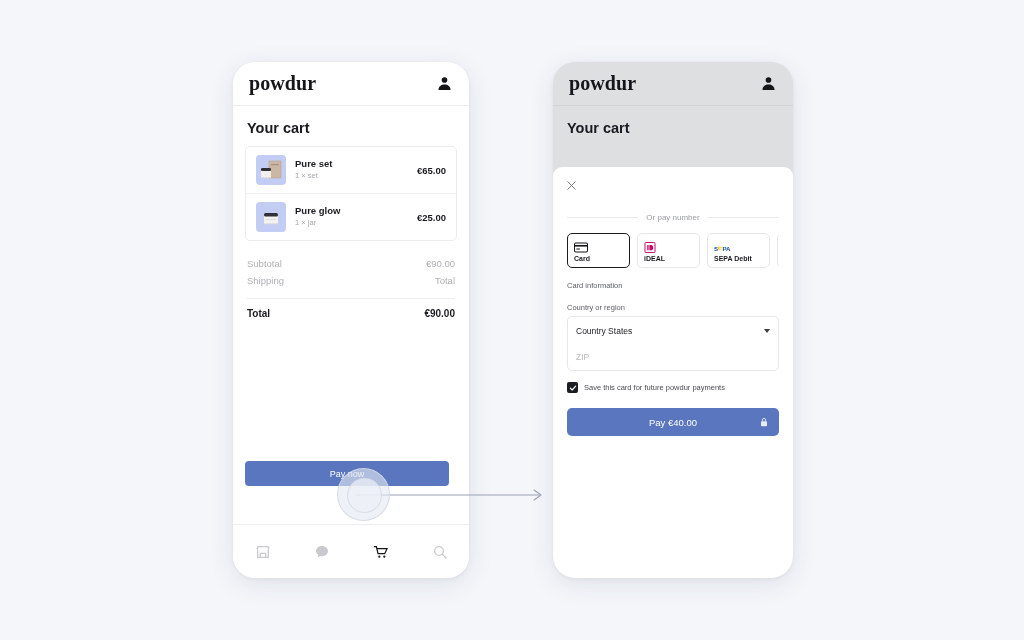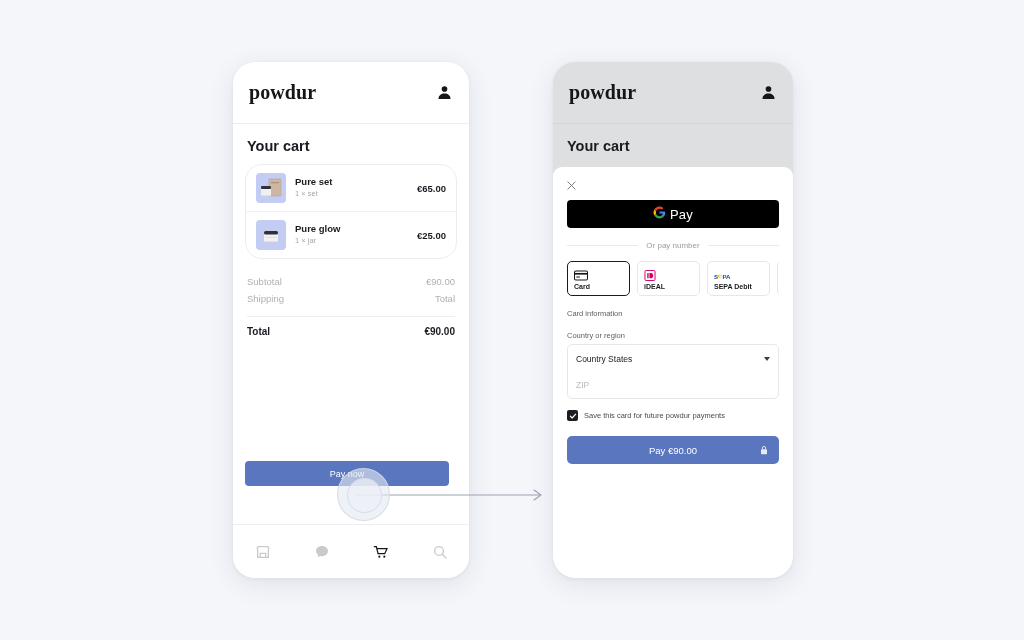--- a/index.html
+++ b/index.html
@@ -17,21 +17,21 @@
     background: #ffffff;
     border-radius: 22px;
     overflow: hidden;
     box-shadow: 0 6px 26px rgba(40,50,80,.10), 0 1px 4px rgba(40,50,80,.06);
   }
   #phone-left  { left: 233px; top: 62px; width: 236px; height: 516px; }
   #phone-right { left: 553px; top: 62px; width: 240px; height: 516px; }
 
   
   .brand-bar {
-    height: 62px;
+    height: 44px;
     display: flex; align-items: center; justify-content: space-between;
     padding: 0 16px;
     border-bottom: 1px solid #ededf0;
   }
   .brand-logo {
     font-family: "Liberation Serif", serif;
     font-size: 20px; font-weight: 700; color: #15161a;
     letter-spacing: .1px;
   }
   .account-icon { width: 17px; height: 17px; display: block; }
@@ -39,21 +39,21 @@
   
   .cart-title {
     font-size: 14.5px; font-weight: 700; color: #1a1b20;
     padding: 14px 14px 10px 14px;
   }
 
   
   .items-card {
     margin: 0 12px;
     border: 1px solid #ececed;
-    border-radius: 17px;
+    border-radius: 5px;
     overflow: hidden;
   }
   .cart-row {
     display: flex; align-items: center;
     padding: 8px 10px;
   }
   .cart-row + .cart-row { border-top: 1px solid #f1f1f2; }
   .thumb {
     width: 30px; height: 30px; border-radius: 4px;
     background: #c3cdf4; flex: none;
@@ -334,31 +334,20 @@
     <div class="cart-title">Your cart</div>
 
     <div class="sheet">
 
       <button class="sheet-close">
         <svg viewBox="0 0 24 24" fill="none" stroke="#6e7076" stroke-width="2" stroke-linecap="round">
           <path d="M4 4l16 16M20 4L4 20"></path>
         </svg>
       </button>
 
-      <button class="gpay-btn">
-        <span>
-          <svg width="13" height="13" viewBox="0 0 48 48" aria-hidden="true">
-            <path fill="#4285F4" d="M45.1 24.5c0-1.6-.1-2.8-.4-4H24v7.6h12.1c-.2 2-1.6 5-4.5 7l6.9 5.3c4.1-3.8 6.6-9.4 6.6-15.9z"></path>
-            <path fill="#34A853" d="M24 46c5.9 0 10.9-2 14.5-5.3l-6.9-5.4c-1.9 1.3-4.4 2.2-7.6 2.2-5.8 0-10.7-3.8-12.5-9.1l-7.1 5.5C8.1 41.1 15.4 46 24 46z"></path>
-            <path fill="#FBBC05" d="M11.5 28.4c-.5-1.4-.8-2.9-.8-4.4s.3-3 .7-4.4l-7.1-5.5C2.8 17 2 20.4 2 24s.8 7 2.3 9.9l7.2-5.5z"></path>
-            <path fill="#EA4335" d="M24 10.5c4.1 0 6.9 1.8 8.5 3.3l6.2-6C34.9 4.3 29.9 2 24 2 15.4 2 8.1 6.9 4.3 14.1l7.1 5.5c1.8-5.3 6.8-9.1 12.6-9.1z"></path>
-          </svg>
-        </span>
-        <span class="gpay-text">Pay</span>
-      </button>
 
       <div class="or-divider">
         <span class="or-text">Or pay number</span>
       </div>
 
       <div class="methods">
 
         <div class="method selected">
           <span class="method-icon">
             <svg width="14" height="11" viewBox="0 0 22 16" aria-hidden="true">
@@ -416,21 +405,21 @@
       <div class="save-row">
         <span class="cbox">
           <svg viewBox="0 0 24 24" fill="none" stroke="#ffffff" stroke-width="3.4" stroke-linecap="round" stroke-linejoin="round">
             <path d="M4 12.5l5.5 5.5L20 6.5"></path>
           </svg>
         </span>
         <span class="save-text">Save this card for future powdur payments</span>
       </div>
 
       <button class="btn-final">
-        <span>Pay €90.00</span>
+        <span>Pay €40.00</span>
         <span class="lock">
           <svg viewBox="0 0 16 20" aria-hidden="true">
             <rect x="2" y="8.5" width="12" height="10" rx="1.6" fill="#e8ecf6"></rect>
             <path d="M4.8 8.5V6a3.2 3.2 0 016.4 0v2.5" fill="none" stroke="#e8ecf6" stroke-width="1.8"></path>
           </svg>
         </span>
       </button>
 
     </div>
   </div>

